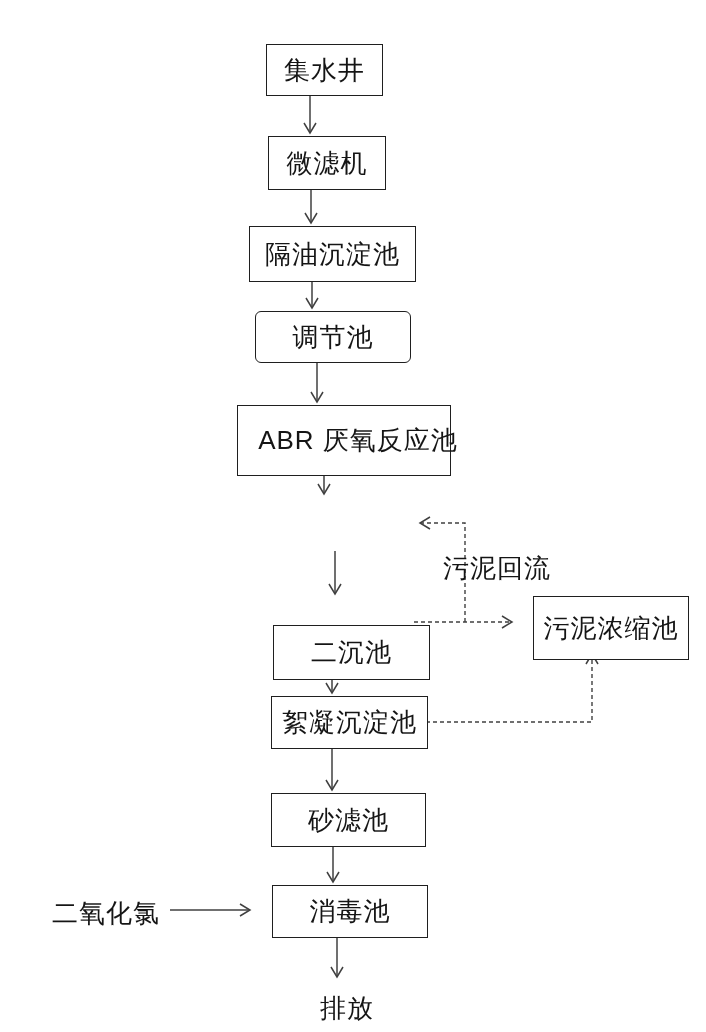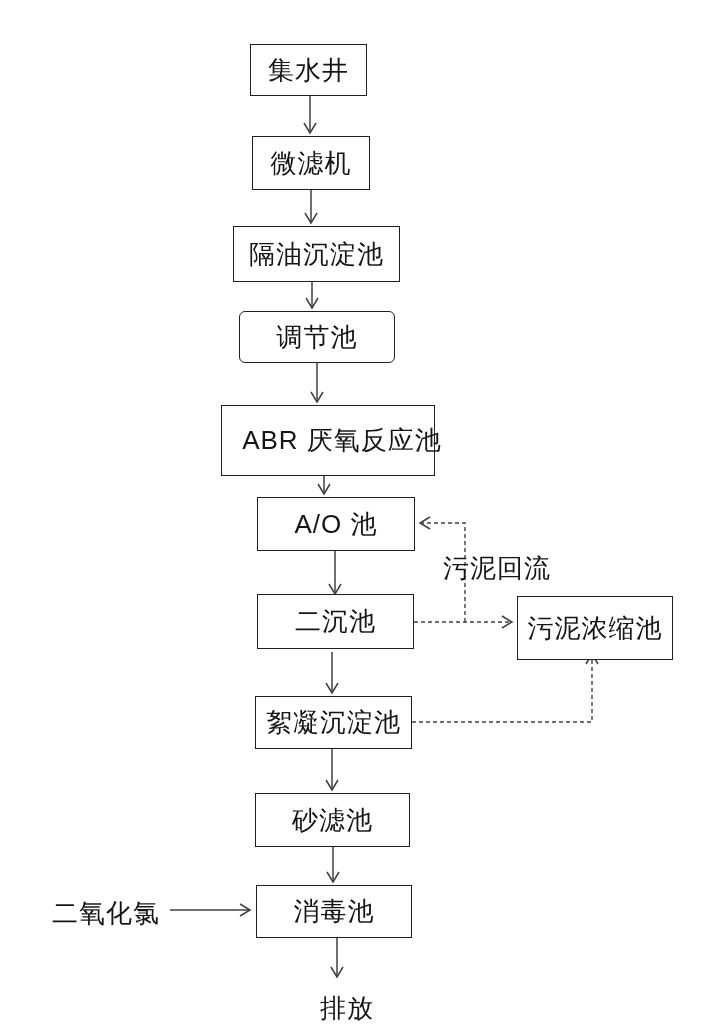--- a/index.html
+++ b/index.html
@@ -24,37 +24,38 @@
     background: #ffffff;
     border: 1.6px solid #1f1f1f;
     display: flex;
     align-items: center;
     justify-content: center;
     font-size: 26px;
     color: #151515;
     letter-spacing: 1px;
     white-space: nowrap;
     z-index: 2;
+    margin-left: 16px;
   }
   .free-label {
     position: absolute;
     font-size: 26px;
     color: #151515;
     letter-spacing: 1px;
     white-space: nowrap;
     z-index: 3;
   }
   
   .n-collection-well   { left: 250px; top:  44px; width: 117px; height: 52px; }
   .n-microfilter       { left: 252px; top: 136px; width: 118px; height: 54px; }
   .n-oil-separation    { left: 233px; top: 226px; width: 167px; height: 56px; }
   .n-regulation        { left: 239px; top: 311px; width: 156px; height: 52px; border-radius: 6px; }
   .n-abr               { left: 221px; top: 405px; width: 214px; height: 71px; padding-left: 28px; }
   .n-ao                { left: 257px; top: 497px; width: 158px; height: 54px; }
-  .n-secondary-sed     { left: 257px; top: 594px; width: 157px; height: 55px; }
+  .n-secondary-sed     { left: 257px; top: 625px; width: 157px; height: 55px; }
   .n-sludge-thickening { left: 517px; top: 596px; width: 156px; height: 64px; }
   .n-flocculation      { left: 255px; top: 696px; width: 157px; height: 53px; }
   .n-sand-filter       { left: 255px; top: 793px; width: 155px; height: 54px; }
   .n-disinfection      { left: 256px; top: 885px; width: 156px; height: 53px; }
 
   .l-sludge-return     { left: 443px; top: 551px; }
   .l-chlorine-dioxide  { left:  52px; top: 896px; }
   .l-discharge         { left: 320px; top: 991px; }
 </style>
 </head>
@@ -98,23 +99,20 @@
   </div>
   <div class="node n-oil-separation">
     <span>隔油沉淀池</span>
   </div>
   <div class="node n-regulation">
     <span>调节池</span>
   </div>
   <div class="node n-abr">
     <span>ABR 厌氧反应池</span>
   </div>
-  <div class="node n-ao">
-    <span>A/O 池</span>
-  </div>
   <div class="node n-secondary-sed">
     <span>二沉池</span>
   </div>
   <div class="node n-sludge-thickening">
     <span>污泥浓缩池</span>
   </div>
   <div class="node n-flocculation">
     <span>絮凝沉淀池</span>
   </div>
   <div class="node n-sand-filter">

